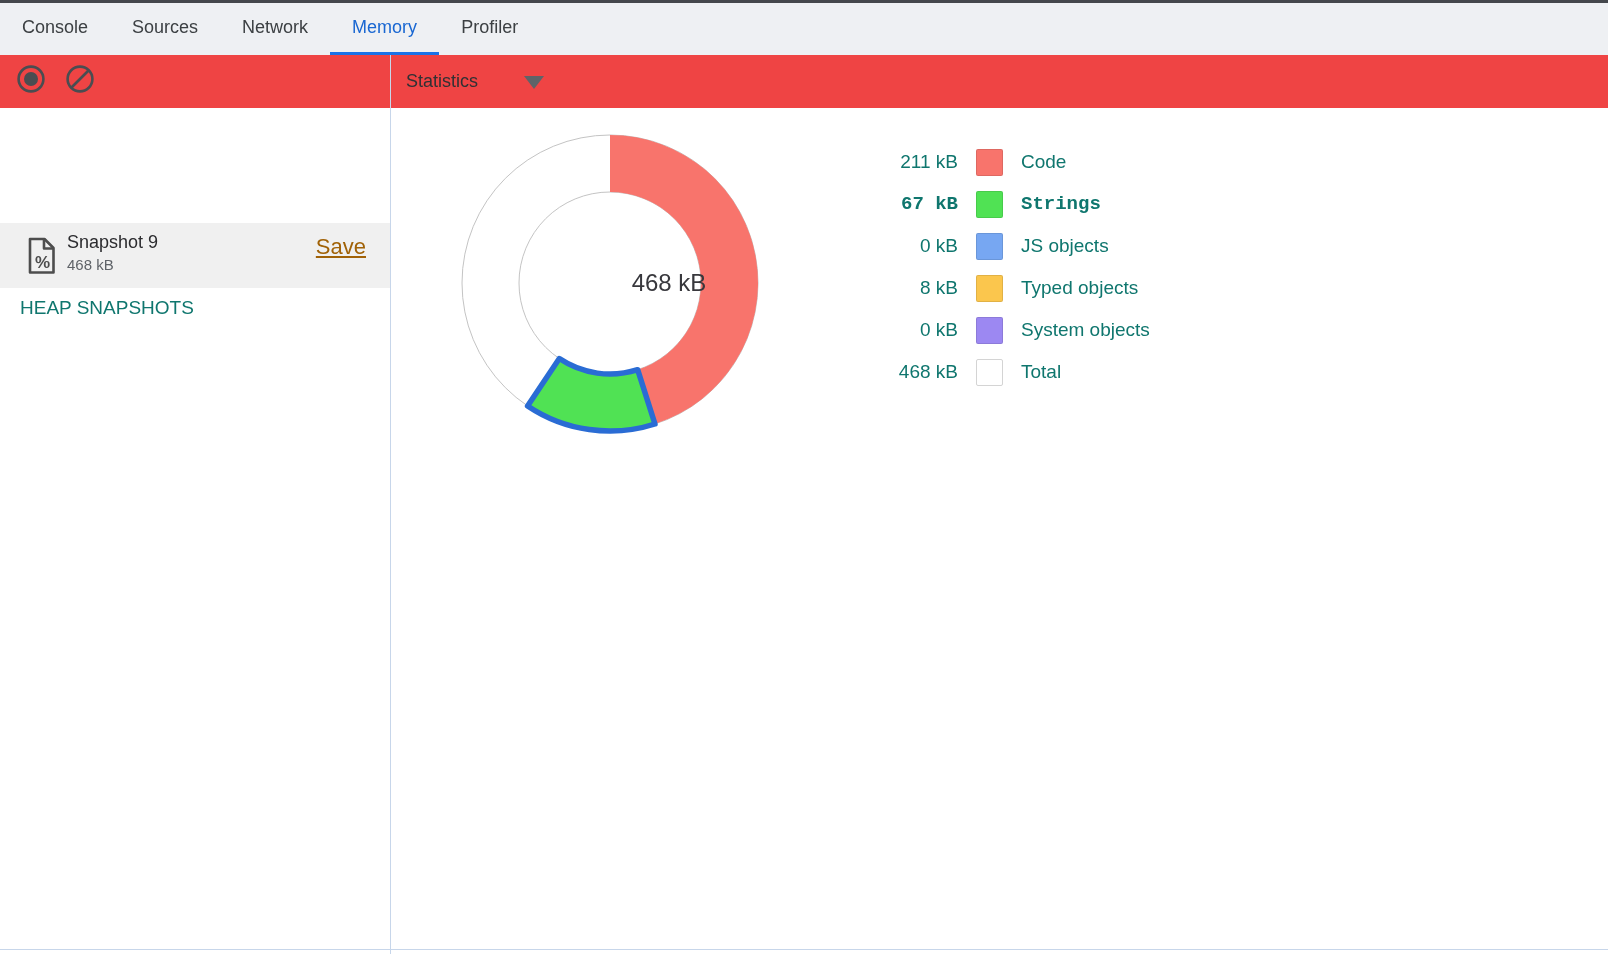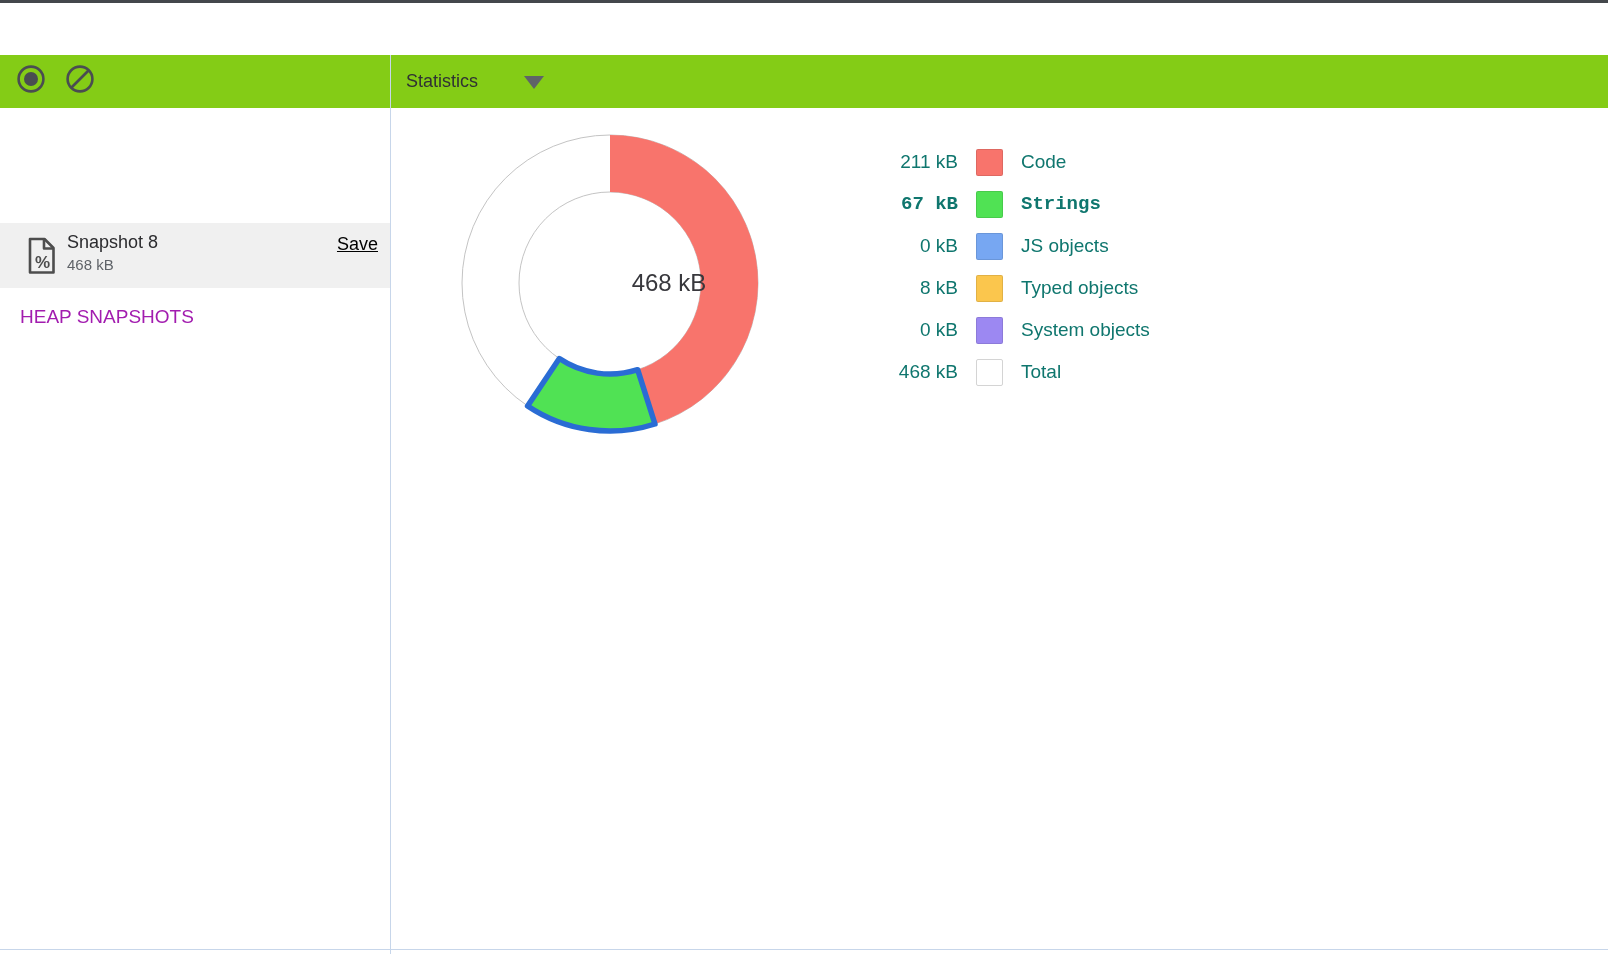--- a/index.html
+++ b/index.html
@@ -11,46 +11,46 @@
   .top-strip { position:absolute; left:0; top:0; width:1608px; height:3px; background:#44474c; }
 
   
   .tab-bar { position:absolute; left:0; top:3px; width:1608px; height:52px;
              background:#eef0f3; display:flex; align-items:stretch; }
   .tab { display:flex; align-items:center; padding:0 22px; font-size:18px; color:#3c4043;
          cursor:default; border-bottom:3px solid transparent; }
   .tab.active { color:#1967d2; border-bottom:3px solid #1a73e8; }
 
   
-  .toolbar { position:absolute; left:0; top:55px; width:1608px; height:56px; background:#84cc16;
+  .toolbar { position:absolute; left:0; top:55px; width:1608px; height:56px; background:#ef4444;
              border-bottom:1px solid #c7d6ea; }
   .toolbar-left { position:absolute; left:0; top:0; width:390px; height:52px;
                   display:flex; align-items:center; padding-left:15px; gap:17px; }
   .tool-btn { width:32px; height:32px; display:flex; align-items:center; justify-content:center; }
   .toolbar-right { position:absolute; left:391px; top:0; height:52px;
                    display:flex; align-items:center; padding-left:15px; }
   .view-select { display:inline-flex; align-items:center; gap:46px; font-size:18px; color:#303134; }
   .dd-triangle { width:0; height:0; border-left:10px solid transparent; border-right:10px solid transparent;
                  border-top:13px solid #5f6368; margin-top:2px; }
 
   
   .v-divider { position:absolute; left:390px; top:55px; width:1px; height:899px; background:#c7d6ea; }
 
   
   .bottom-line { position:absolute; left:0; top:949px; width:1608px; height:1px; background:#c7d6ea; }
 
   
   .sidebar { position:absolute; left:0; top:108px; width:390px; height:841px; background:#fff; }
   .profiles-title { position:absolute; left:22px; top:131px; font-size:19px; color:#202124; }
-  .heap-heading { position:absolute; left:20px; top:189px; font-size:19px; color:#a21caf;margin-top:9px; }
+  .heap-heading { position:absolute; left:20px; top:189px; font-size:19px; color:#0f766e; }
   .snapshot-row { position:absolute; left:0; top:223px; width:390px; height:65px; background:#f0f0f0; }
   .snapshot-icon { position:absolute; left:26px; top:13px; }
   .snapshot-name { position:absolute; left:67px; top:9px; font-size:18px; color:#2b2b2e; }
   .snapshot-size { position:absolute; left:67px; top:33px; font-size:15px; color:#5f6368; }
-  .save-link { position:absolute; right:12px; top:11px; font-size:18px; color:#000000;
+  .save-link { position:absolute; right:24px; top:11px; font-size:22px; color:#a16207;
                text-decoration:underline; cursor:pointer; }
   
   .snapshot-row > * { position:absolute; }
 
   
   .main { position:absolute; left:391px; top:108px; width:1217px; height:841px; background:#fff; }
   .chart-wrap { position:absolute; left:59px; top:15px; width:320px; height:320px; }
   .chart-center-label { position:absolute; left:219px; top:160px; transform:translate(-50%,-50%);
                         font-size:24px; color:#38383d; white-space:nowrap; }
 
@@ -64,20 +64,27 @@
   .lswatch.total { border:1px solid #d4d4d4; }
   .lrow.selected .lval, .lrow.selected .llabel { font-weight:bold;font-family:Liberation Mono, monospace; }
 </style>
 </head>
 <body>
 
 <div id="app">
 
   <div class="top-strip"></div>
 
+  <div class="tab-bar">
+    <div class="tab">Console</div>
+    <div class="tab">Sources</div>
+    <div class="tab">Network</div>
+    <div class="tab active">Memory</div>
+    <div class="tab">Profiler</div>
+  </div>
 
   <div class="toolbar">
     <div class="toolbar-left">
       <div class="tool-btn">
         <span>
           <svg width="32" height="32" viewBox="0 0 32 32">
             <circle cx="16" cy="16" r="12.4" fill="none" stroke="#4a4d51" stroke-width="2.6"></circle>
             <circle cx="16" cy="16" r="7" fill="#4a4d51"></circle>
           </svg>
         </span>
@@ -106,21 +113,21 @@
     <div class="heap-heading">HEAP SNAPSHOTS</div>
   </div>
   <div class="snapshot-row">
     <span class="snapshot-icon">
       <svg width="31" height="40" viewBox="0 0 31 40">
         <path d="M4 3 h14.5 l9 9 v24.5 h-23.5 z" fill="none" stroke="#4d4d4d" stroke-width="2.6" stroke-linejoin="round"></path>
         <path d="M18 3 v9.5 h9.5" fill="none" stroke="#4d4d4d" stroke-width="2.6" stroke-linejoin="round"></path>
         <text x="9" y="32" font-size="17" font-weight="bold" fill="#4d4d4d" font-family="'Liberation Sans',sans-serif">%</text>
       </svg>
     </span>
-    <span class="snapshot-name">Snapshot 8</span>
+    <span class="snapshot-name">Snapshot 9</span>
     <span class="snapshot-size">468 kB</span>
     <a class="save-link">Save</a>
   </div>
 
   <div class="main">
     <div class="chart-wrap">
       <svg id="donut-svg" width="320" height="320" viewBox="0 0 320 320">
         <circle cx="160" cy="160" r="148" fill="none" stroke="#c4c4c4" stroke-width="1"></circle>
         <circle cx="160" cy="160" r="91" fill="none" stroke="#c4c4c4" stroke-width="1"></circle>
         <g id="slices">

